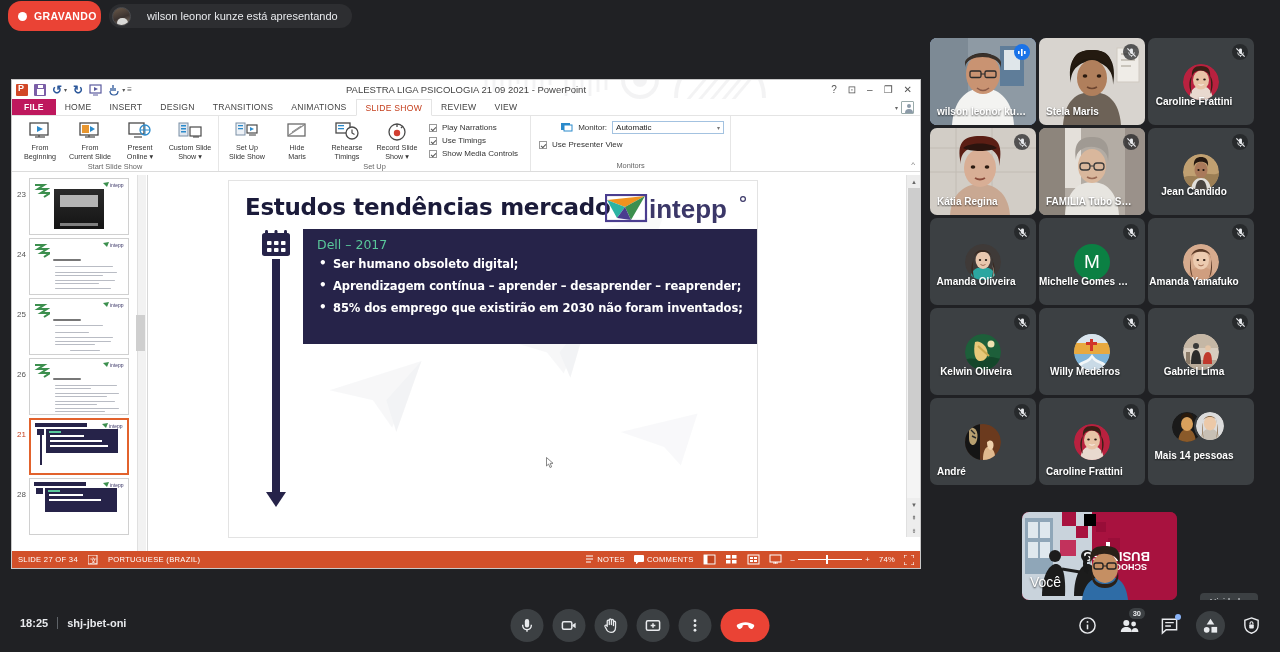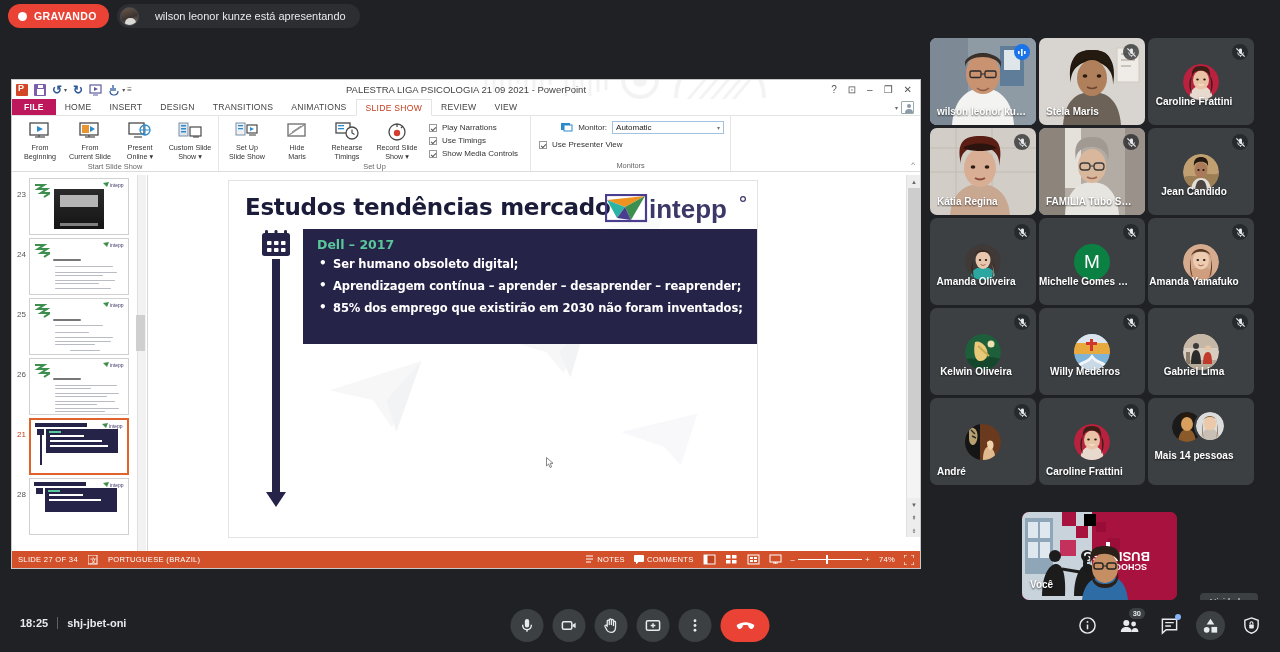--- a/index.html
+++ b/index.html
@@ -11,22 +11,22 @@
   }
   #app { position: relative; width: 1280px; height: 652px; background: #202124; }
 
   
   #topbar {
     position: absolute; left: 0; top: 0; width: 1280px; height: 32px;
     background: #202124; display: flex; align-items: center; padding-left: 8px; gap: 8px;
   }
   .rec-pill {
     display: flex; align-items: center; gap: 7px;
-    background: #ea4335; color: #fff; height: 24px; border-radius: 13px;
-    padding: 0 12px 0 10px; font-size: 10.5px; font-weight: bold; letter-spacing: .4px;
+    background: #ea4335; color: #fff; height: 30px; border-radius: 13px;
+    padding: 0 4px 0 10px; font-size: 10.5px; font-weight: bold; letter-spacing: .4px;
   }
   .rec-dot { width: 9px; height: 9px; border-radius: 50%; background: #fff; }
   .present-pill {
     display: flex; align-items: center; gap: 16px;
     background: #2d2e31; height: 24px; border-radius: 13px; padding: 0 14px 0 3px;
     color: #e8eaed; font-size: 11px;
   }
   .present-av {
     width: 19px; height: 19px; border-radius: 50%;
     background: linear-gradient(160deg,#6b5a4a 0%,#3c3330 55%,#8a7b6c 100%);
@@ -126,21 +126,21 @@
     position:absolute; left:16px; top:13px; font-size:23px; font-weight:bold; color:#1b1b3a;
     letter-spacing:-0.3px; font-family:"DejaVu Sans", sans-serif;
   }
   .slide-logo { position:absolute; right:10px; top:13px; width:142px; height:29px; }
   .cal-icon { position:absolute; left:32px; top:48px; width:30px; height:30px; }
   .timeline { position:absolute; left:43px; top:78px; width:8px; height:235px; background:#262349; }
   .timeline-head { position:absolute; left:32px; top:308px; width:30px; height:18px; }
   .darkbox {
     position:absolute; left:74px; top:48px; width:513px; height:115px; background:#262349;
   }
-  .dark-head { color:#59c79a; font-size:12.5px; font-weight:bold; margin:8px 8px 0 14px; font-family:"DejaVu Sans",sans-serif; }
+  .dark-head { color:#59c79a; font-size:12.5px; font-weight:normal; margin:8px 8px 0 14px; font-family:"DejaVu Sans",sans-serif; }
   .bullets { margin:5px 0 0 16px; list-style:none; }
   .bullets li {
     color:#fff; font-size:11.5px; font-weight:bold; margin-bottom:8px; position:relative; padding-left:14px;
     font-family:"DejaVu Sans",sans-serif; letter-spacing:-0.1px;
   }
   .bullets li::before { content:"•"; position:absolute; left:0; top:-1px; font-size:12px; }
   .cursor-mark { position:absolute; left:317px; top:276px; width:9px; height:11px; }
 
   
   .cv-scroll-v { position:absolute; right:0; top:0; bottom:14px; width:14px; background:#f4f4f4; border-left:1px solid #e0e0e0; }
@@ -175,21 +175,21 @@
   .tile .name.centered { left:0; right:0; text-align:center; bottom:18px; }
   .mic { position:absolute; right:6px; top:6px; width:16px; height:16px; border-radius:50%; background:rgba(32,33,36,.72); display:flex; align-items:center; justify-content:center; }
   .mic.speaking { background:#1a73e8; }
   .avatar { position:absolute; left:50%; top:26px; transform:translateX(-50%); width:36px; height:36px; border-radius:50%; overflow:hidden; }
   .vid { position:absolute; inset:0; }
 
   
   #selfview {
     position:absolute; left:1022px; top:512px; width:155px; height:88px; border-radius:7px; overflow:hidden; background:#9b1b3e;
   }
-  #selfview .name { position:absolute; left:8px; bottom:10px; color:#fff; font-size:10px; font-weight:700; text-shadow:0 1px 2px rgba(0,0,0,.7); }
+  #selfview .name { position:absolute; left:8px; bottom:10px; color:#fff; font-size:14px; font-weight:400; text-shadow:0 1px 2px rgba(0,0,0,.7); }
   .tooltip {
     position:absolute; left:1200px; top:593px; background:#3c4043; color:#e8eaed; font-size:9px;
     padding:4px 8px; border-radius:4px;
   }
 
   
   #bottombar { position:absolute; left:0; bottom:0; width:1280px; height:52px; background:#202124; }
   .meetinfo { position:absolute; left:20px; top:17px; display:flex; align-items:center; gap:9px; color:#e8eaed; font-size:11px; font-weight:bold; }
   .meetinfo .div { width:1px; height:12px; background:#5f6368; }
   .ctrls { position:absolute; left:50%; transform:translateX(-50%); top:9px; display:flex; gap:9px; }

